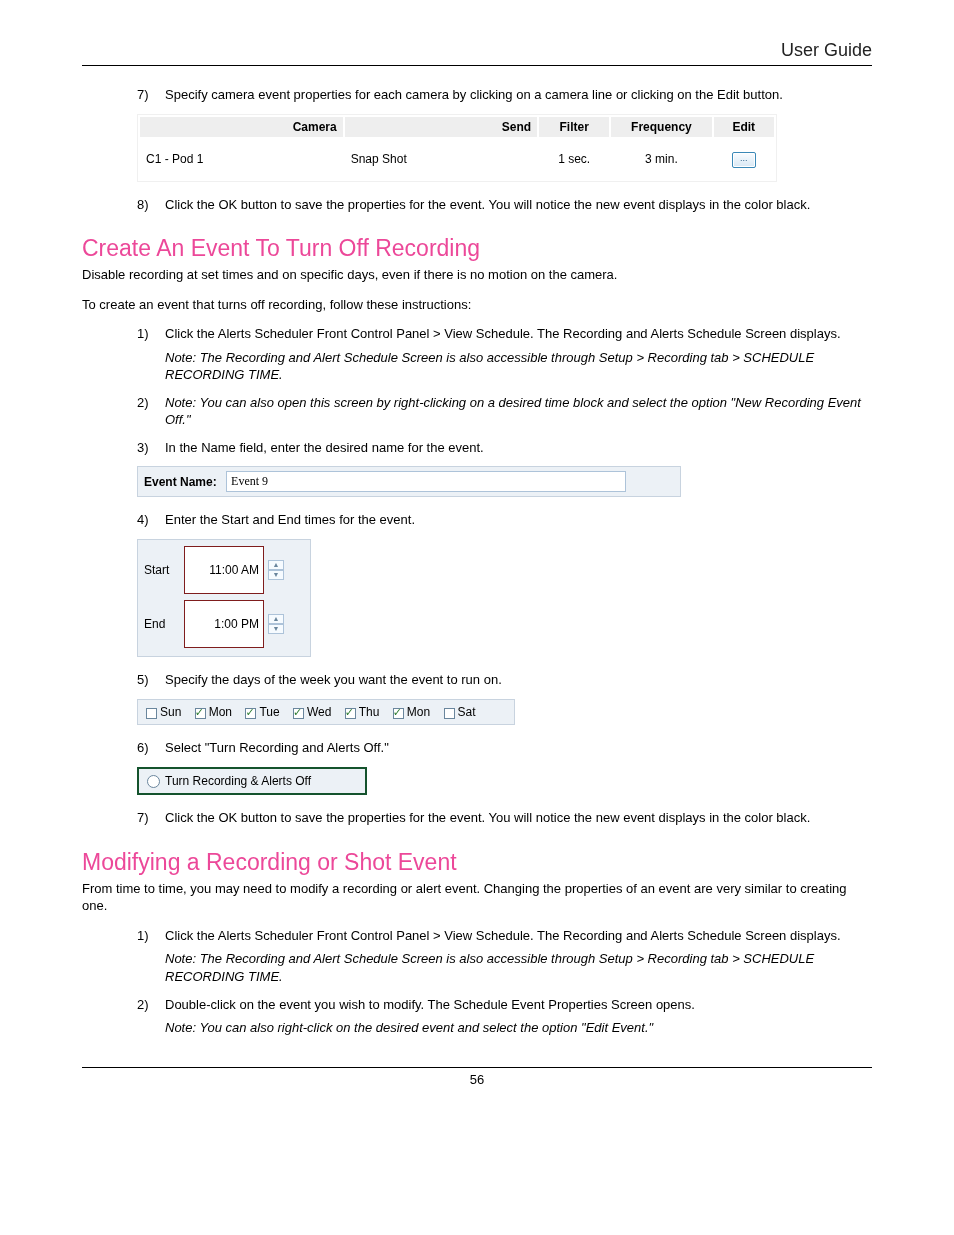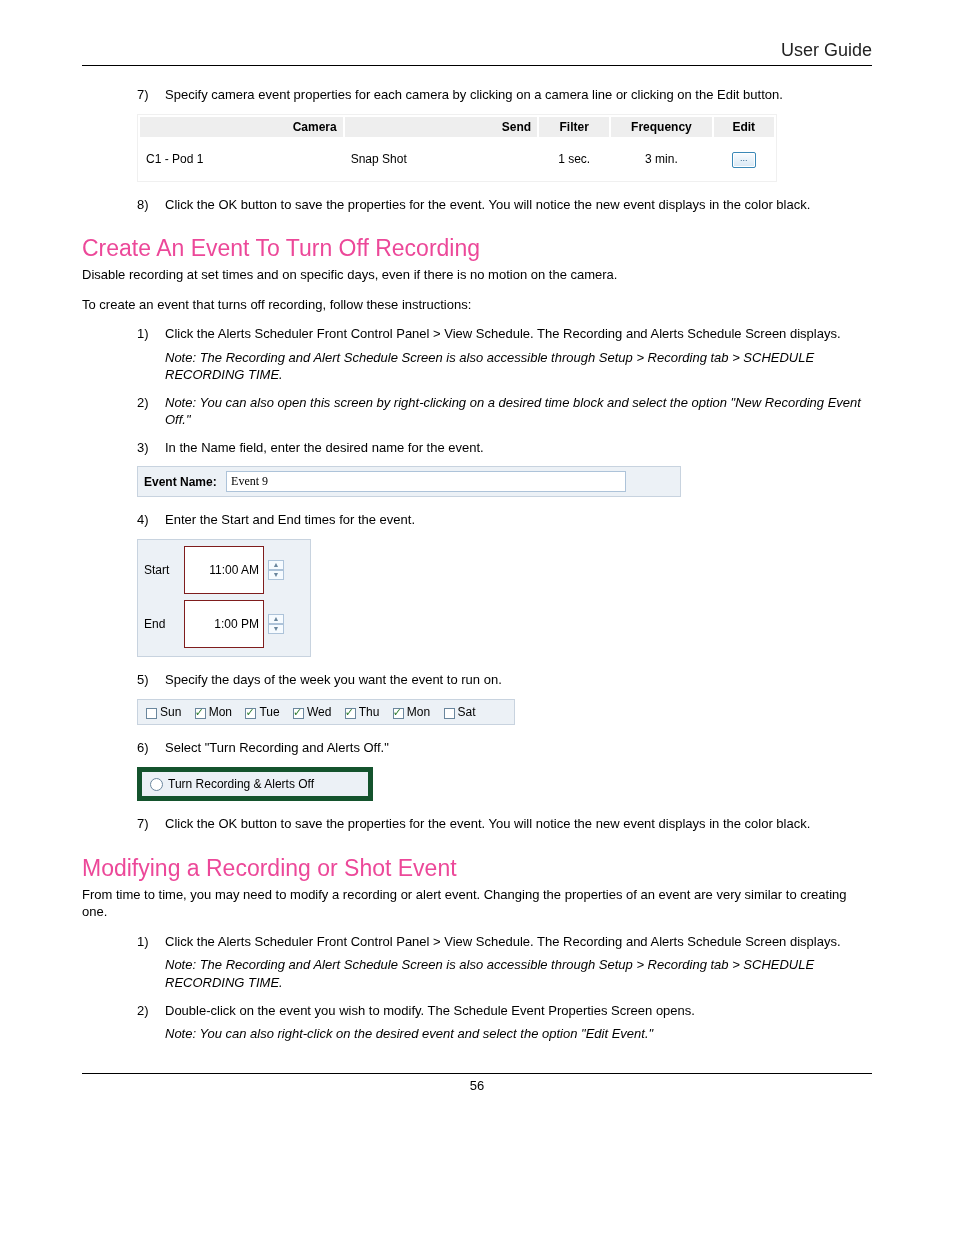--- a/index.html
+++ b/index.html
@@ -45,21 +45,21 @@
   .times-fig .row .lbl { width:40px; font-weight:normal; }
   .times-fig .row input { width:70px; border:1px solid #7f1d1d; padding:16px 4px; font-size:12px; text-align:right; background:#fff; }
   .spin { width:16px; height:20px; display:inline-flex; flex-direction:column; margin-left:4px; }
   .spin span { flex:1; border:1px solid #adc3d9; background:#f6fbff; font-size:7px; line-height:7px; text-align:center; color:#6a869d;}
   
   .days-fig { margin:8px 0 14px 55px; border:1px solid #c8d3df; background:#ecf1f6; padding:5px 8px; width:360px; font-size:12px; white-space:nowrap;}
   .days-fig label { margin-right:10px; vertical-align:middle;text-align:right;}
   .cb { display:inline-block; width:11px; height:11px; border:1px solid #6a869d; background:#fff; position:relative; vertical-align:middle; margin-right:3px; box-sizing:border-box;}
   .cb.checked::after { content:"✓"; position:absolute; left:-1px; top:-3px; font-size:11px; color:#2e7d32; }
   
-  .radio-fig { margin:8px 0 14px 55px; border:5px solid #14532d; background:#ecf1f6; padding:5px 8px; width:210px; font-size:12px;}
+  .radio-fig { margin:8px 0 14px 55px; border:2px solid #14532d; background:#ecf1f6; padding:5px 8px; width:210px; font-size:12px;}
   .rb { display:inline-block; width:11px; height:11px; border:1px solid #6a869d; border-radius:50%; background:#fff; vertical-align:middle; margin-right:5px;}
   .footer-line { border:none; border-top:1.5px solid #000; margin:30px 0 4px 0; }
   .page-number { text-align:center; font-size:13px;}
 </style>
 </head>
 <body>
 
 <div class="page">
   <div class="header-title">User Guide</div>
   <hr class="hr-line">

